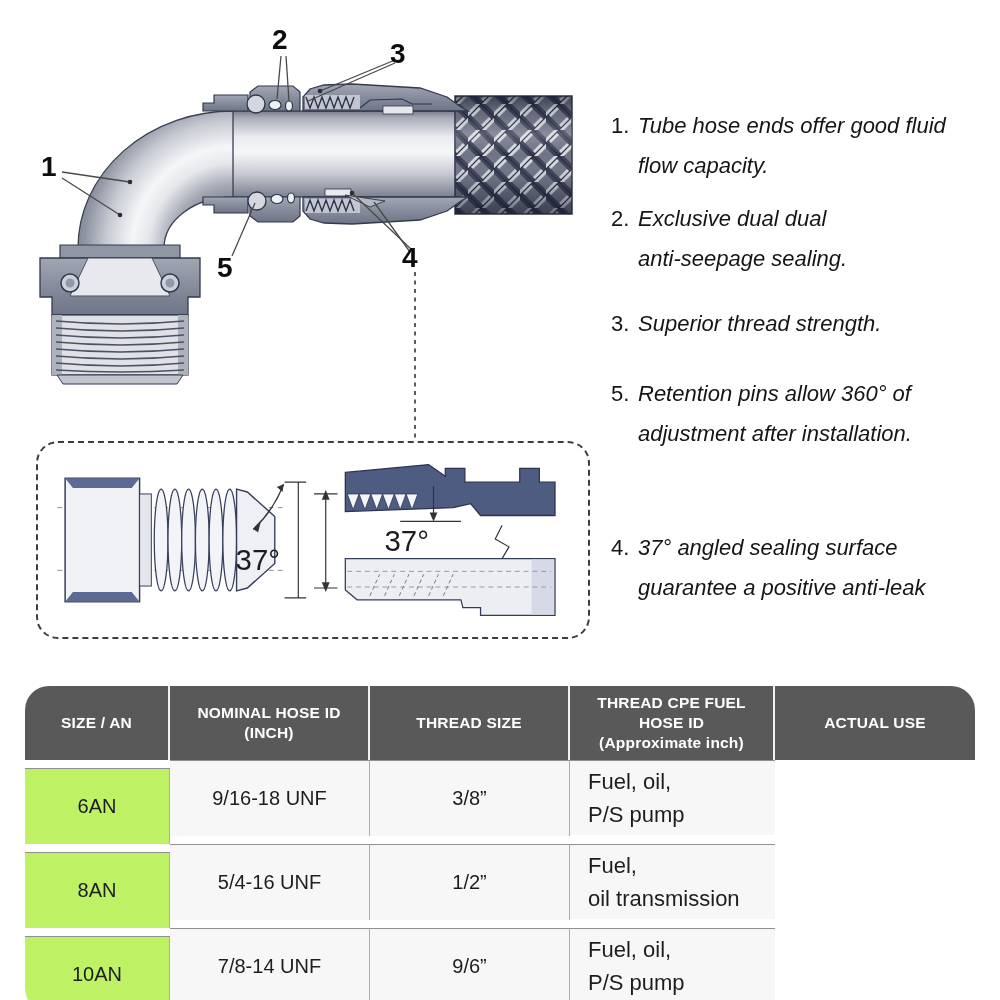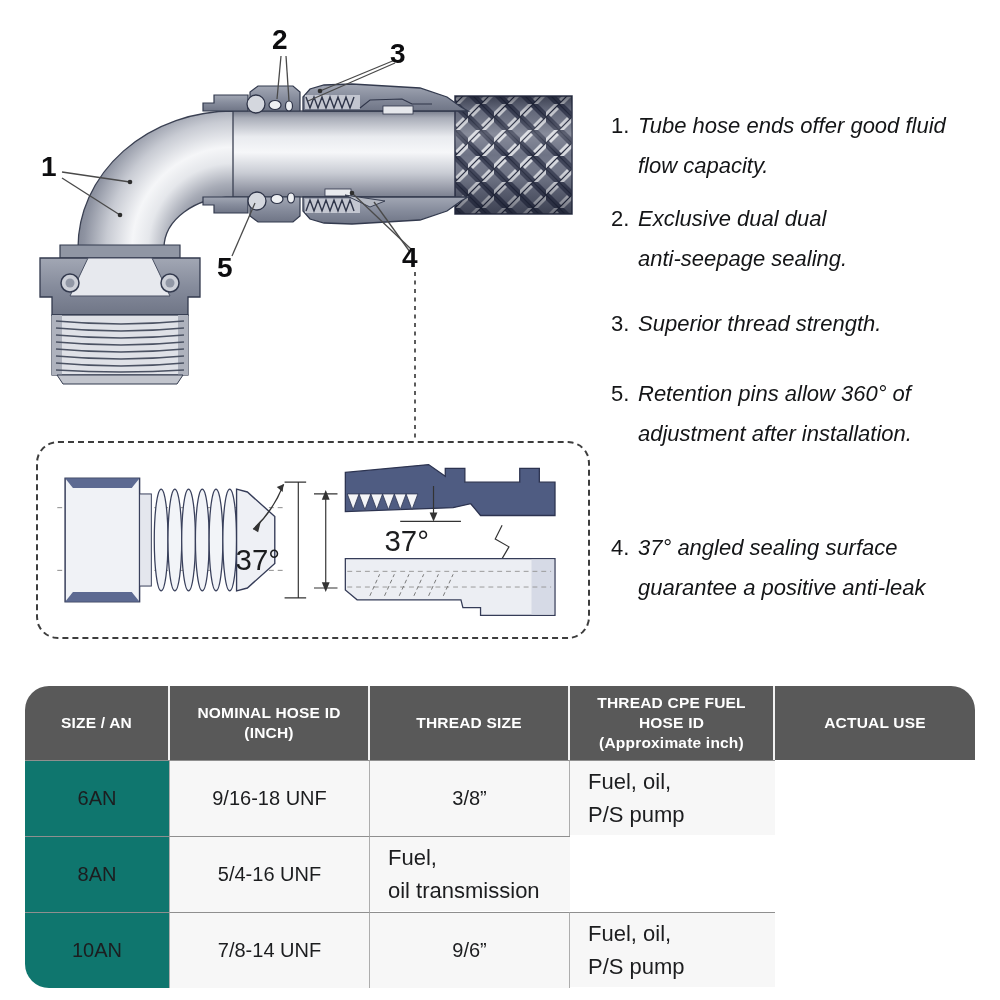--- a/index.html
+++ b/index.html
@@ -49,21 +49,21 @@
     border-right:2px solid #f2f2f2; white-space:pre-line;
   }
   .th:last-child { border-right:none; }
   .td {
     height:75px; background:#f7f7f7;
     display:flex; align-items:center; justify-content:center;
     font-size:20px; color:#1c1d1f;
     border-right:1px solid #adadad; border-top:1px solid #8f8f8f;
   }
   .td:last-child { border-right:none; }
-  .td.first { background:#0f766e; }
+  .td.first { background:#bef264;margin-top:8px; }
   .td.use {
     justify-content:flex-start; padding-left:18px; box-sizing:border-box;
     font-size:22px; line-height:1.5; white-space:pre-line; text-align:left;
   }
 </style>
 </head>
 <body>
 
 <div id="page">
 
@@ -294,20 +294,21 @@
     <div class="trow">
       <div class="td first">6AN</div>
       <div class="td">9/16-18 UNF</div>
       <div class="td">3/8”</div>
       <div class="td use">Fuel, oil,
 P/S pump</div>
     </div>
     <div class="trow">
       <div class="td first">8AN</div>
       <div class="td">5/4-16 UNF</div>
+      <div class="td">1/2”</div>
       <div class="td use">Fuel,
 oil transmission</div>
     </div>
     <div class="trow">
       <div class="td first">10AN</div>
       <div class="td">7/8-14 UNF</div>
       <div class="td">9/6”</div>
       <div class="td use">Fuel, oil,
 P/S pump</div>
     </div>

